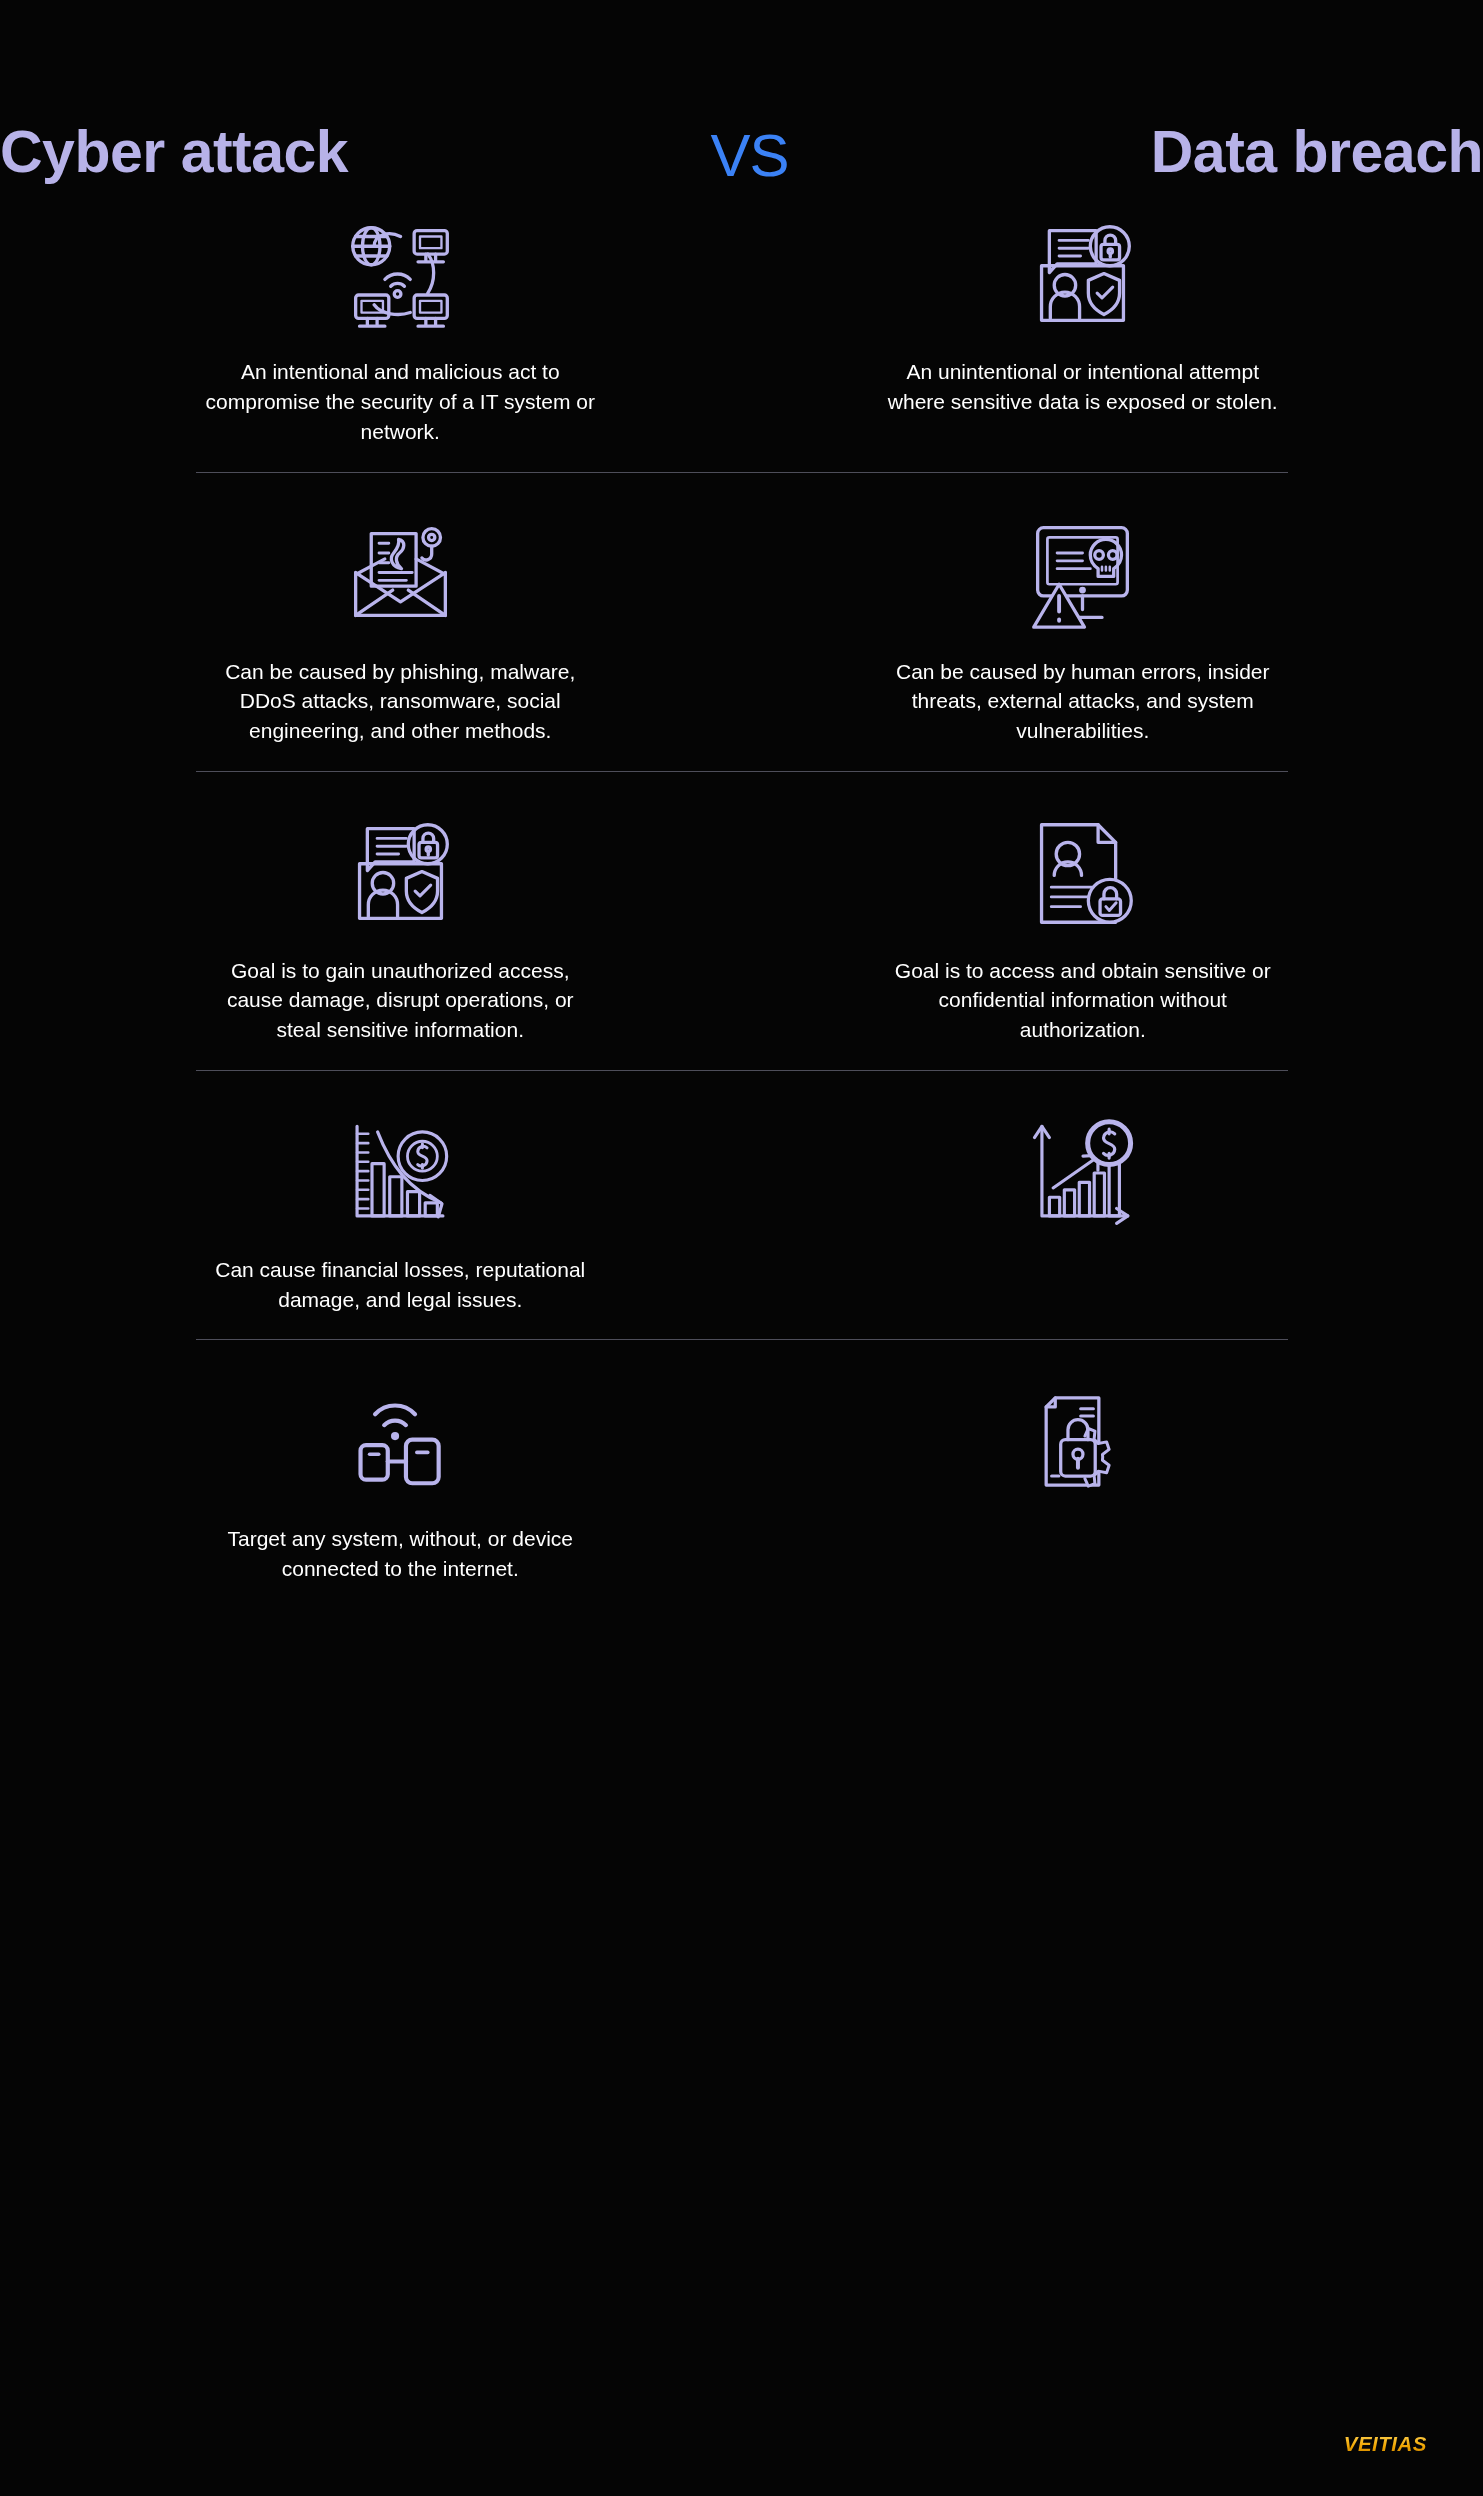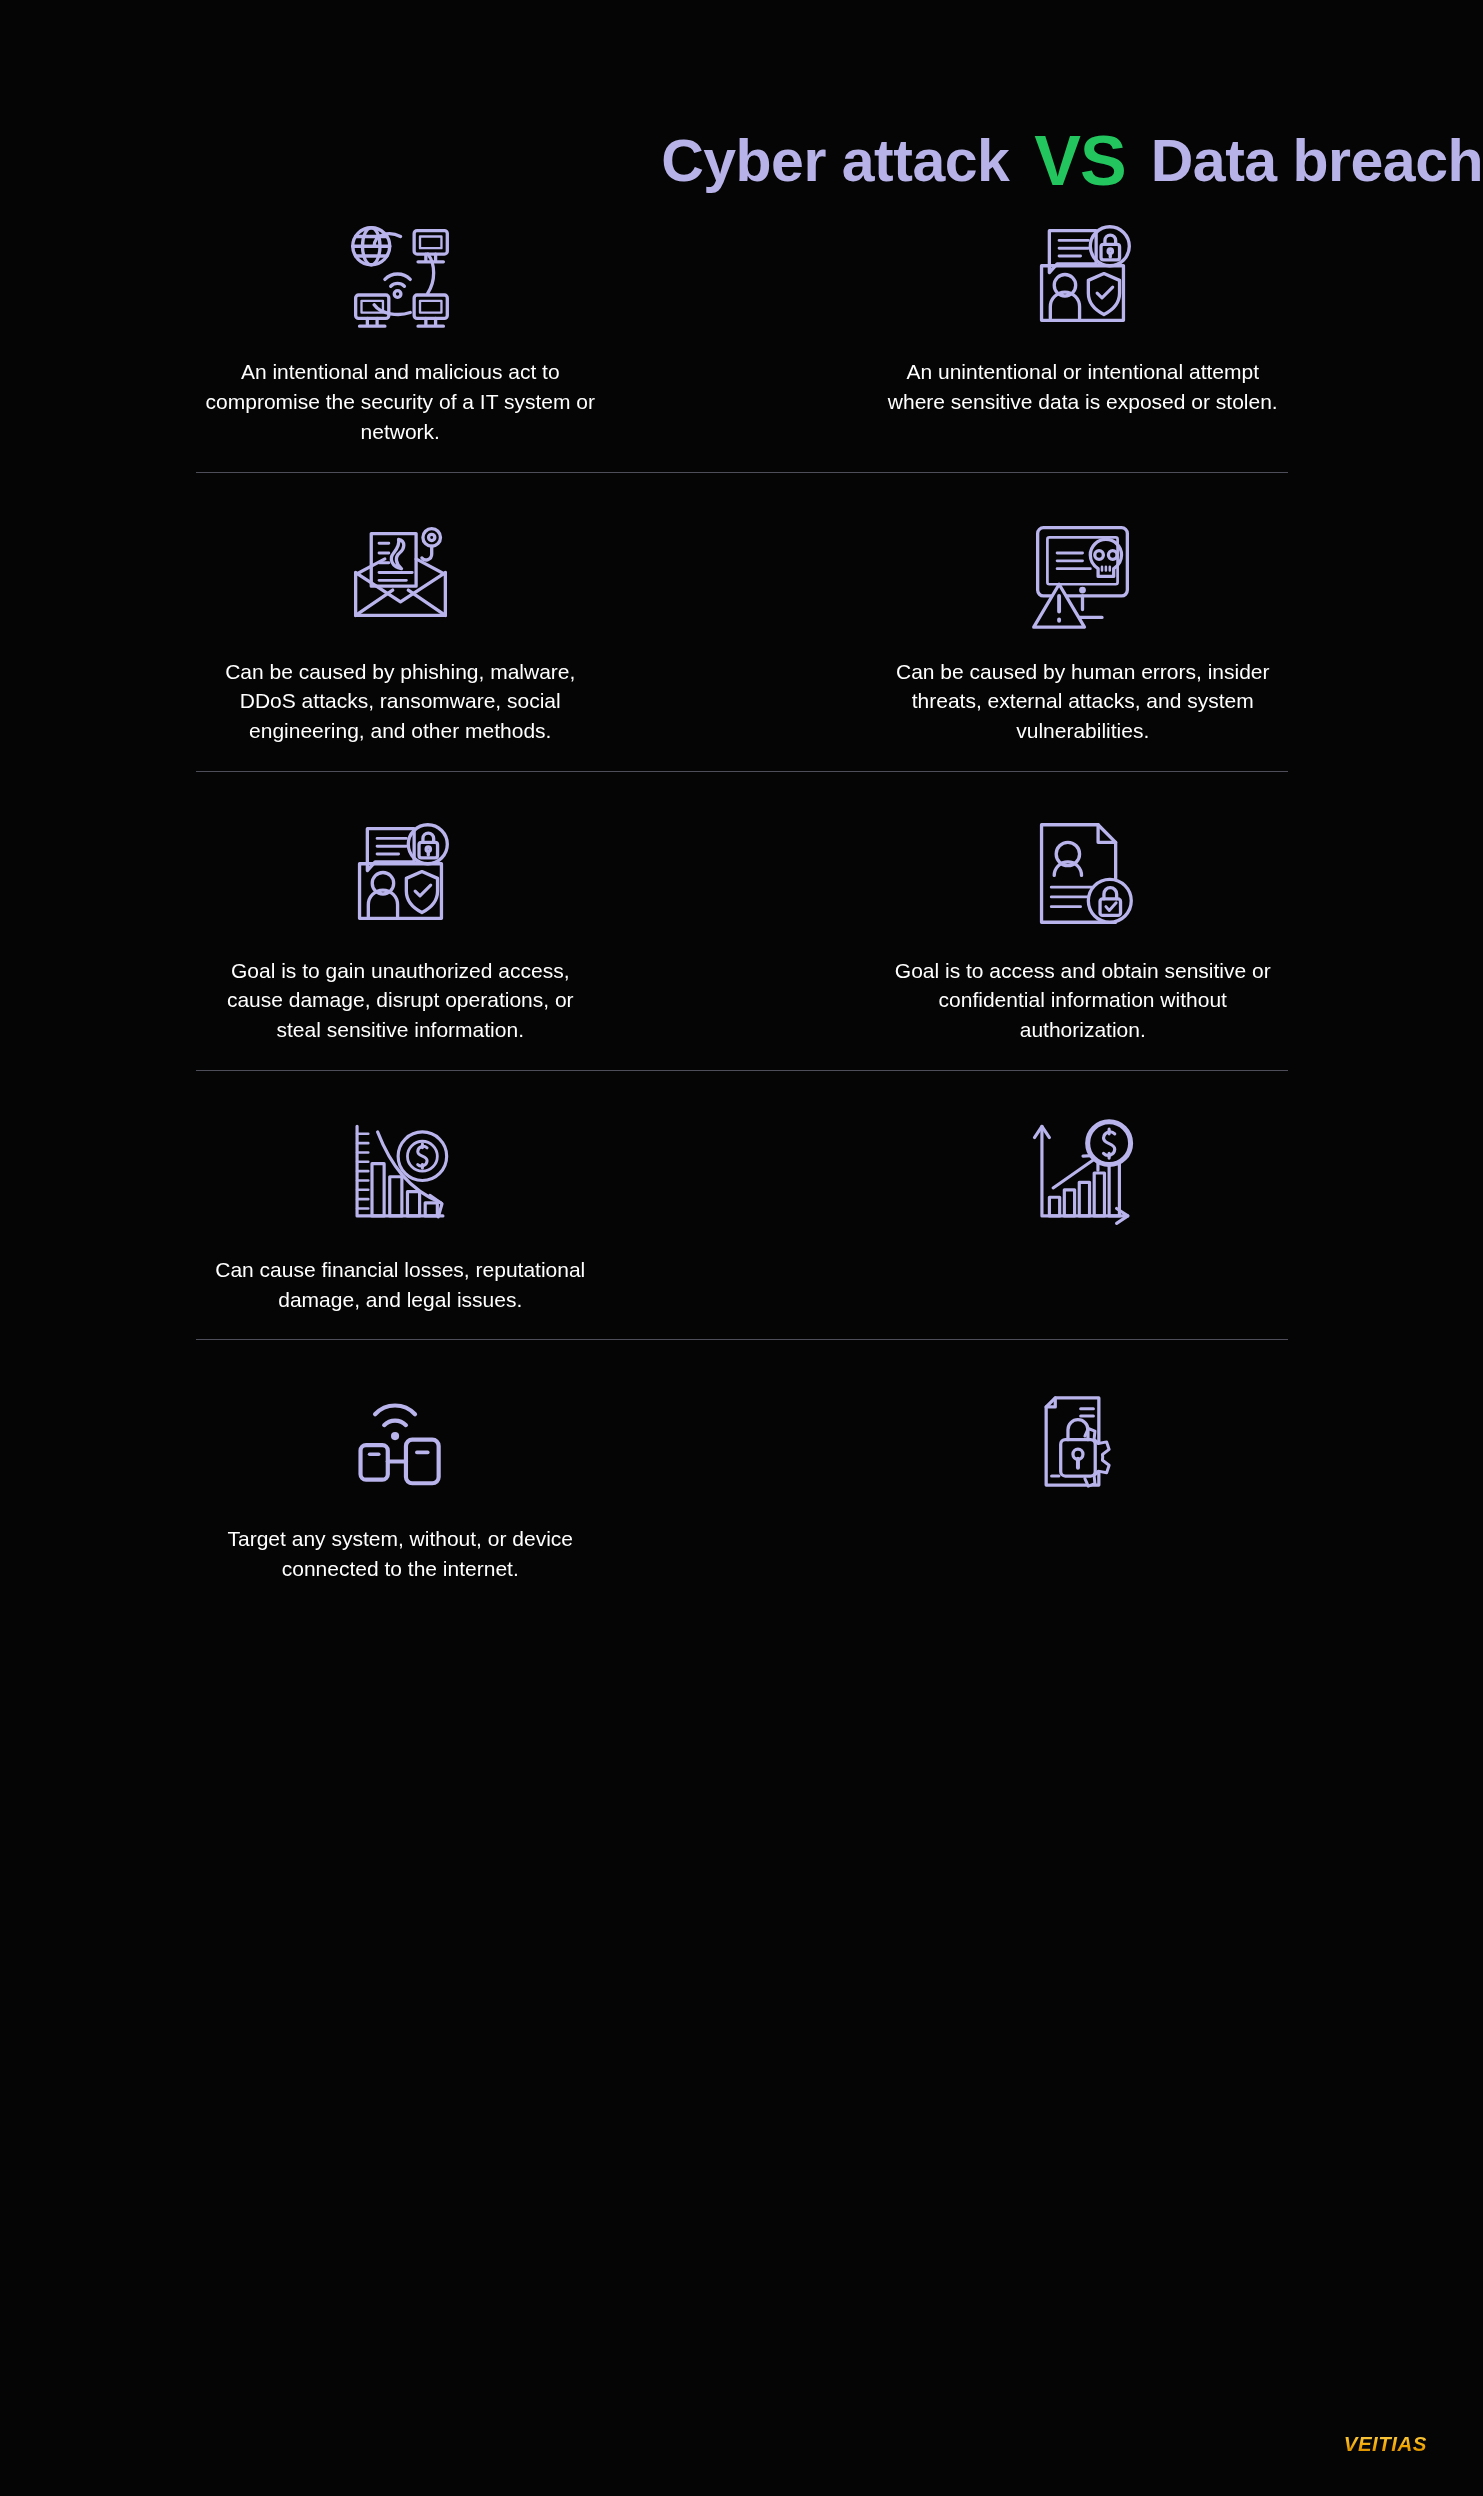--- a/index.html
+++ b/index.html
@@ -12,36 +12,36 @@
   .page {
     position:relative;
     width:1483px; height:2497px;
     background:#050505;
   }
 
   
   .header {
     display:flex;
     align-items:baseline;
-    justify-content:flex-end;
+    justify-content:space-between;
     gap:25px;
     padding-top:117px;
     height:195px;
   }
   .title-left, .title-right {
     font-size:59px;
     font-weight:bold;
     letter-spacing:-0.5px;
     color:#b7b2e8;
     white-space:nowrap;
   }
   .title-vs {
-    font-size:70px;
-    font-weight:bold;
-    color:#22c55e;
+    font-size:60px;
+    font-weight:normal;
+    color:#3b82f6;
     letter-spacing:-1px;
     position:relative;
     top:3.9px;
   }
 
   
   .rows { padding:0 59px; }
   .row {
     display:flex;
     width:100%;

